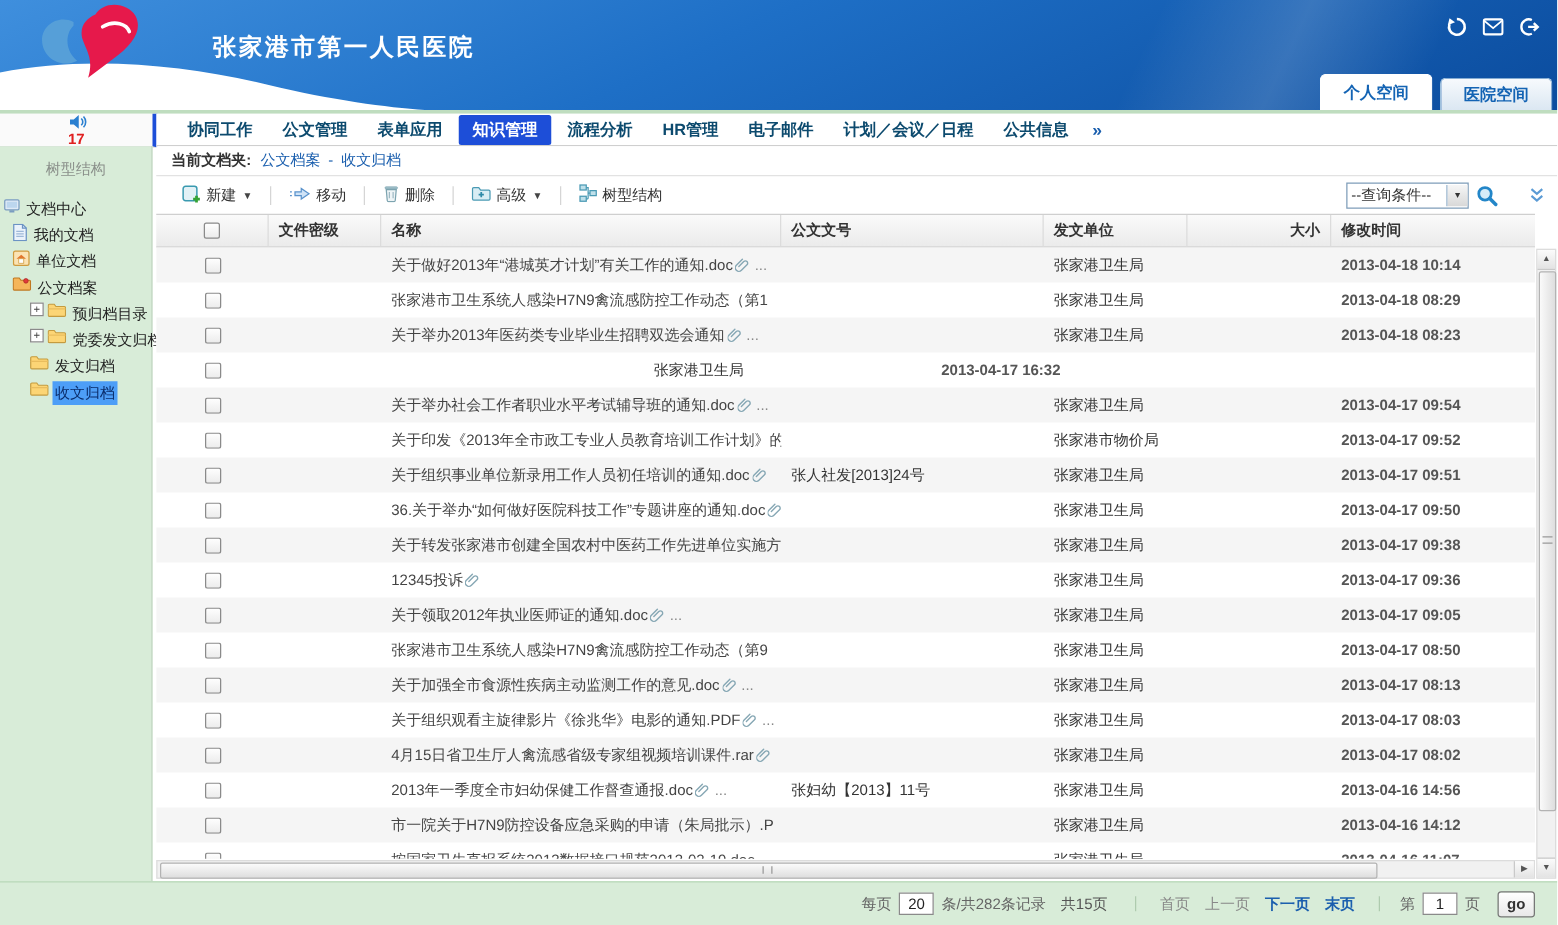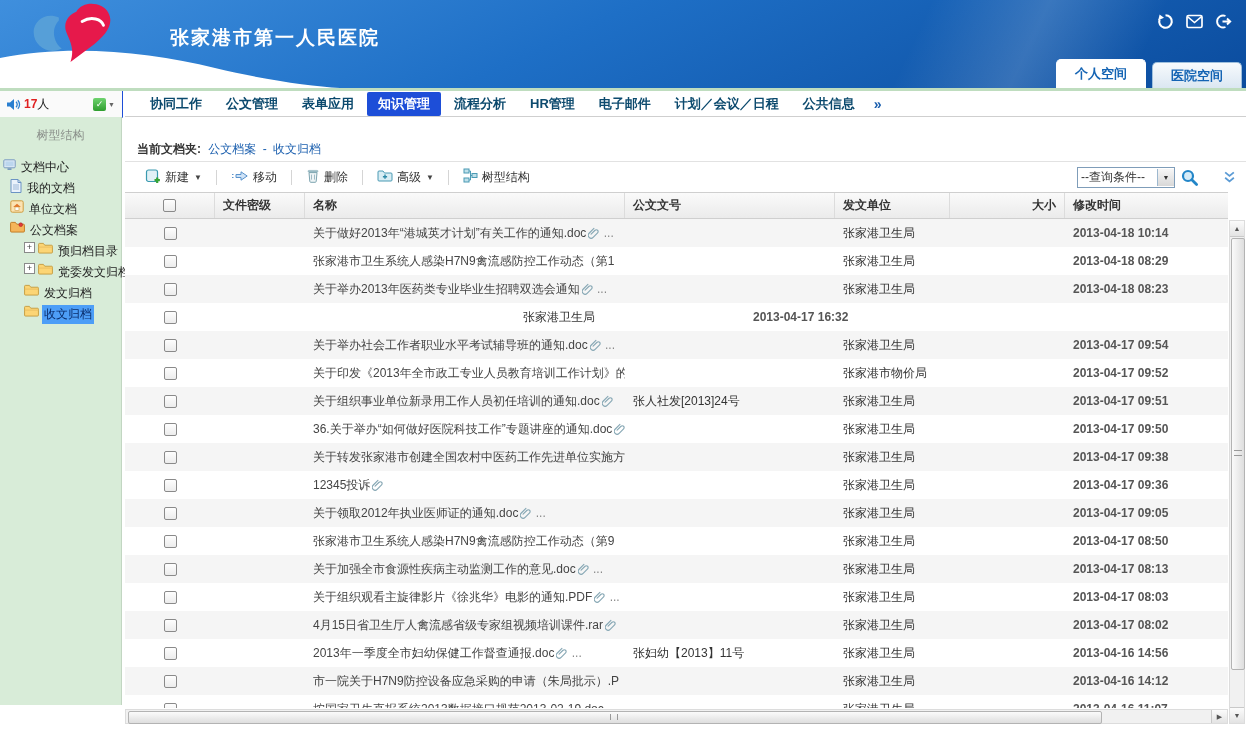--- a/index.html
+++ b/index.html
@@ -19,21 +19,21 @@
   .tabs{position:absolute;right:4px;bottom:0;display:flex;gap:6px;align-items:flex-end;}
   .tab{width:88px;text-align:center;font-size:13px;font-weight:bold;color:#1464b4;cursor:pointer;
     background:linear-gradient(#f7fafd,#dbe7f2);border:1px solid #9fc0dd;border-bottom:none;
     border-radius:5px 5px 0 0;line-height:25px;height:25px;}
   .tab.active{background:#fff;border-color:#fff;height:28px;line-height:28px;}
 
   .greenstrip{position:absolute;left:0;top:88px;width:1246px;height:3px;background:#bfddbf;}
 
   
   .presence{position:absolute;left:0;top:91px;width:122px;height:26px;background:#fafafa;
-    border-bottom:1px solid #cfcfcf;border-right:1px solid #1d4ed8;display:flex;align-items:center;font-size:12px;}
+    border-bottom:1px solid #cfcfcf;border-right:4px solid #1d4ed8;display:flex;align-items:center;font-size:12px;flex-direction:column;}
   .presence .spk{margin:0 3px 0 6px;display:inline-flex;}
   .presence .cnt{color:#e02020;font-weight:bold;}
   .presence .suf{color:#222;}
   .status{margin-left:auto;margin-right:7px;display:inline-flex;align-items:center;gap:2px;cursor:pointer;}
   .status .gbox{width:13px;height:13px;border-radius:2px;background:linear-gradient(#6fd36f,#2f9e2f);
     color:#fff;font-size:9px;line-height:13px;text-align:center;font-weight:bold;}
   .status .car{font-size:7px;color:#666;}
 
   .navbar{position:absolute;left:125px;top:91px;width:1121px;height:26px;background:#fff;
     border-bottom:1px solid #cfcfcf;display:flex;align-items:center;padding-left:14px;box-sizing:border-box;gap:2px;}
@@ -47,21 +47,21 @@
   .side-title{text-align:center;color:#8a8f8a;font-size:12px;padding-top:10px;padding-bottom:14px;}
   .tree-item{display:flex;align-items:flex-start;height:21px;font-size:12px;color:#222;cursor:pointer;white-space:nowrap;}
   .tree-item .ic{display:inline-flex;margin-right:3px;}
   .tree-item .expbox{width:9px;height:9px;border:1px solid #8a8a8a;background:#fff;color:#444;
     font-size:9px;line-height:8px;text-align:center;margin-right:3px;flex:0 0 auto;}
   .tree-item .lbl{padding:1px 2px;}
   .tree-item.selected .lbl{background:#4d9ef7;color:#0a2d6b;}
   .lv0{padding-left:3px;} .lv1{padding-left:10px;} .lv2{padding-left:24px;}
 
   
-  .main{position:absolute;left:125px;top:117px;width:1121px;height:588px;background:#fff;margin-top:21px;}
+  .main{position:absolute;left:125px;top:117px;width:1121px;height:588px;background:#fff;}
   .breadcrumb{height:23px;line-height:23px;font-size:12px;padding-left:12px;}
   .bc-label{font-weight:bold;color:#333;margin-right:4px;}
   .bc-link{color:#1b5fae;cursor:pointer;text-decoration:none;}
   .bc-sep{color:#1b5fae;margin:0 3px;}
 
   .toolbar{height:31px;border-top:1px solid #e2e2e2;display:flex;align-items:center;padding-left:16px;box-sizing:border-box;}
   .tbtn{display:flex;align-items:center;gap:4px;font-size:12px;color:#333;cursor:pointer;padding:0 4px;white-space:nowrap;}
   .tbtn .car{font-size:8px;color:#444;margin-left:1px;}
   .tsep{width:1px;height:15px;background:#d5d5d5;margin:0 10px;}
   .toolbar-right{margin-left:auto;display:flex;align-items:center;padding-right:10px;}
@@ -595,13 +595,29 @@
     </div>
     <div class="vscroll">
       <div class="vbtn">▲</div>
       <div class="vthumb">
           <span class="grip"></span>
         </div>
       <div class="vbtn bot">▼</div>
     </div>
   </div>
 
+  <div class="footer">
+    <span>每页</span>
+    <input class="pg-input" value="20" style="">
+    <span>条/共282条记录</span>
+    <span class="pages-total">共15页</span>
+    <span class="pgsep"></span>
+    <a class="pg-link">首页</a>
+    <a class="pg-link">上一页</a>
+    <a class="pg-link on">下一页</a>
+    <a class="pg-link on">末页</a>
+    <span class="pgsep"></span>
+    <span>第</span>
+    <input class="pg-input" value="1" style="">
+    <span>页</span>
+    <button class="go-btn">go</button>
+  </div>
 </div>
 
 </body></html>

